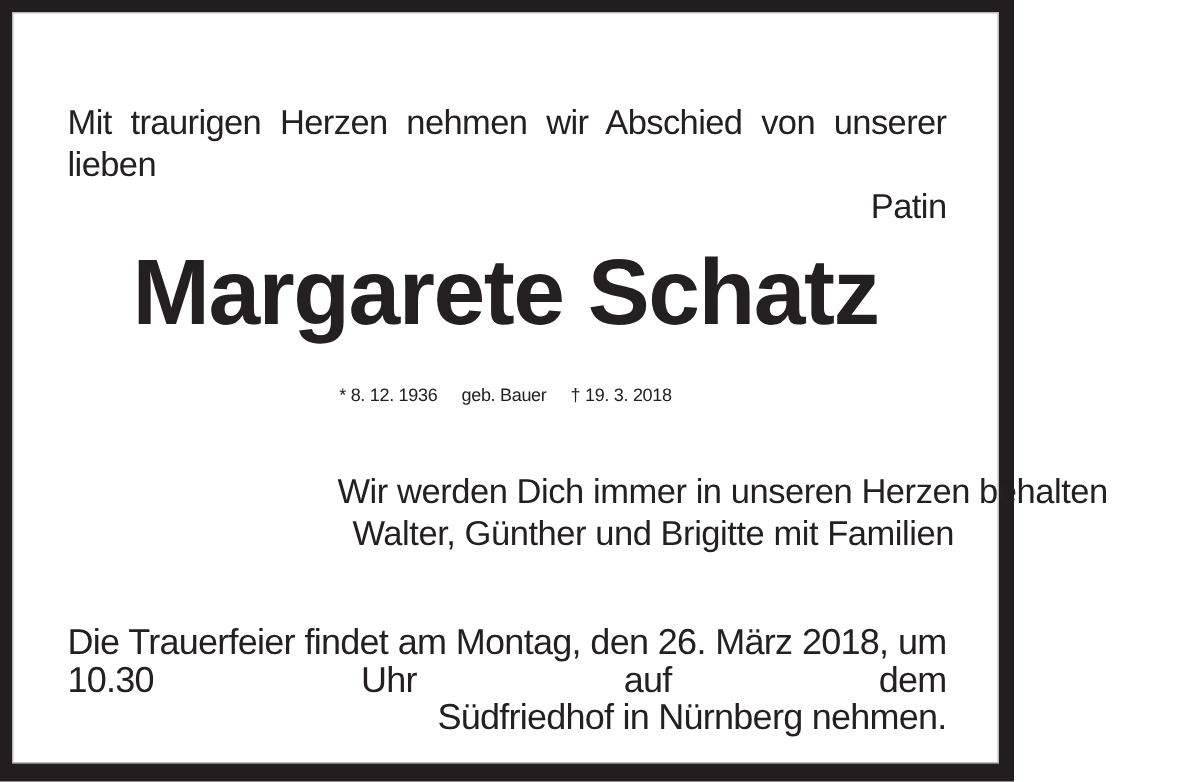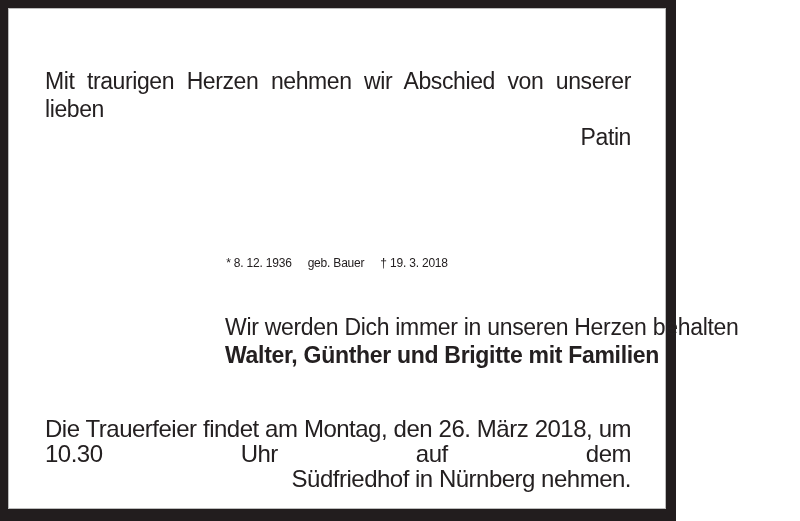--- a/index.html
+++ b/index.html
@@ -47,37 +47,38 @@
     letter-spacing: -0.2px;
   }
   .vitals .maiden { margin: 0 16px; }
   .farewell-block {
     top: 305px; left: 177px; right: 20px;
     font-size: 23px; line-height: 28px;
     letter-spacing: -0.3px;
     white-space: nowrap;
     margin-left: 40px;
   }
-  .family-line { font-weight: bold; }
+  .family-line { font-weight: normal; text-align: center; }
   .funeral {
     top: 408px; left: 37px; right: 35px;
     font-size: 24px; line-height: 25px;
     letter-spacing: -0.5px;
   }
 </style>
 </head>
 <body>
 
 <div class="card">
 
   <div class="abs intro">
     <div class="jline">Mit traurigen Herzen nehmen wir Abschied von unserer lieben</div>
     <div class="lline">Patin</div>
   </div>
 
+  <div class="abs deceased-name">Margarete Schatz</div>
 
   <div class="abs vitals">
     <span>* 8. 12. 1936</span><span class="maiden">geb. Bauer</span><span>† 19. 3. 2018</span>
   </div>
 
   <div class="abs farewell-block">
     <div>Wir werden Dich immer in unseren Herzen behalten</div>
     <div class="family-line">Walter, Günther und Brigitte mit Familien</div>
   </div>
 

